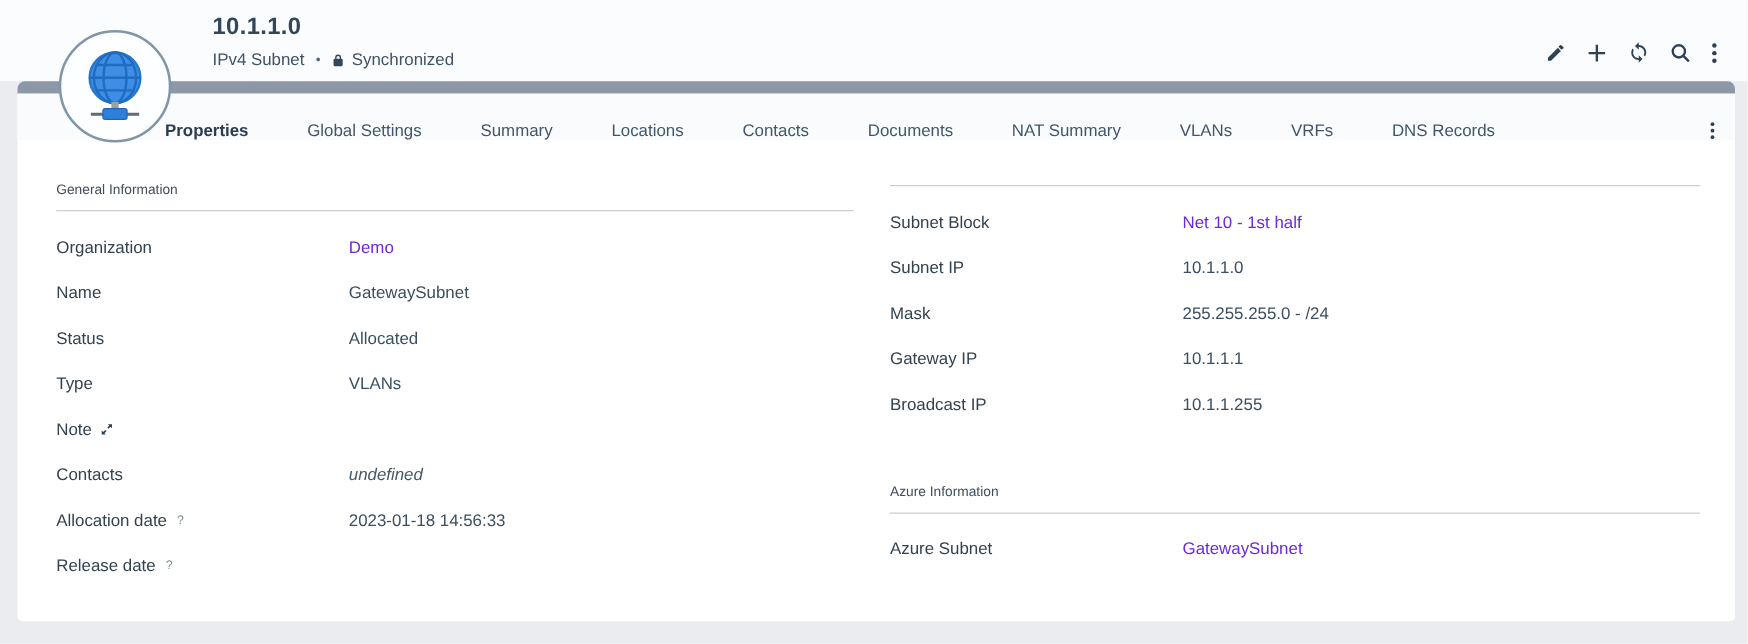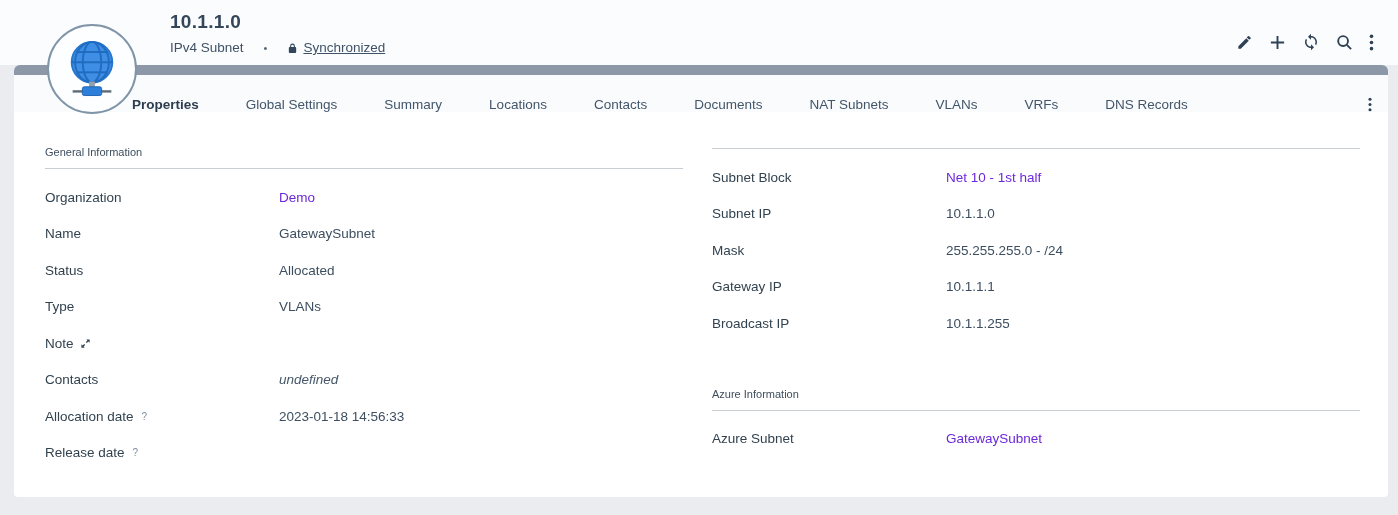--- a/index.html
+++ b/index.html
@@ -5,23 +5,23 @@
   html,body{margin:0;padding:0;}
   body{
     width:1398px;height:515px;position:relative;overflow:hidden;
     background:#eaecef;color:#35485a;
     font-family:"Liberation Sans",sans-serif;
     -webkit-font-smoothing:antialiased;
   }
   .header-band{position:absolute;top:0;left:0;width:1398px;height:65px;background:#fbfcfd;}
   .header-text{position:absolute;left:170px;top:11px;z-index:3;}
   .page-title{font-size:19px;font-weight:700;color:#33465a;letter-spacing:.3px;}
-  .subtitle{margin-top:7px;display:flex;align-items:center;gap:20px;font-size:13.5px;color:#3f5266;}
+  .subtitle{margin-top:7px;display:flex;align-items:center;gap:9px;font-size:13.5px;color:#3f5266;}
   .subtitle .sep{font-size:11px;color:#55677a;}
-  .sync{display:flex;align-items:center;gap:5px;text-decoration:underline;}
+  .sync{display:flex;align-items:center;gap:5px;}
   .actions{position:absolute;top:33px;right:24px;display:flex;gap:16px;z-index:3;}
   .icon-btn{background:none;border:none;padding:0;margin:0;cursor:pointer;color:#2f4154;display:flex;align-items:center;}
   .icon-btn svg{display:block;}
 
   .card{position:absolute;left:14px;top:65px;width:1374px;height:432px;z-index:1;}
   .card-bar{height:10px;background:#8c98a8;border-radius:6px 6px 0 0;}
   .card-body{background:#ffffff;border-radius:0 0 4px 4px;height:422px;}
 
   .avatar{
     position:absolute;left:47px;top:24px;width:90px;height:90px;border-radius:50%;
@@ -130,21 +130,21 @@
   <div class="card-bar"></div>
   <div class="card-body">
 
     <div class="tabs">
       <div class="tab active">Properties</div>
       <div class="tab">Global Settings</div>
       <div class="tab">Summary</div>
       <div class="tab">Locations</div>
       <div class="tab">Contacts</div>
       <div class="tab">Documents</div>
-      <div class="tab">NAT Subnets</div>
+      <div class="tab">NAT Summary</div>
       <div class="tab">VLANs</div>
       <div class="tab">VRFs</div>
       <div class="tab">DNS Records</div>
       <button class="icon-btn kebab">
         <span>
           <svg width="4" height="15" viewBox="0 0 5 18" fill="#2f4154">
             <circle cx="2.5" cy="2.5" r="1.9"></circle>
               <circle cx="2.5" cy="9" r="1.9"></circle>
               <circle cx="2.5" cy="15.5" r="1.9"></circle>
           </svg>

